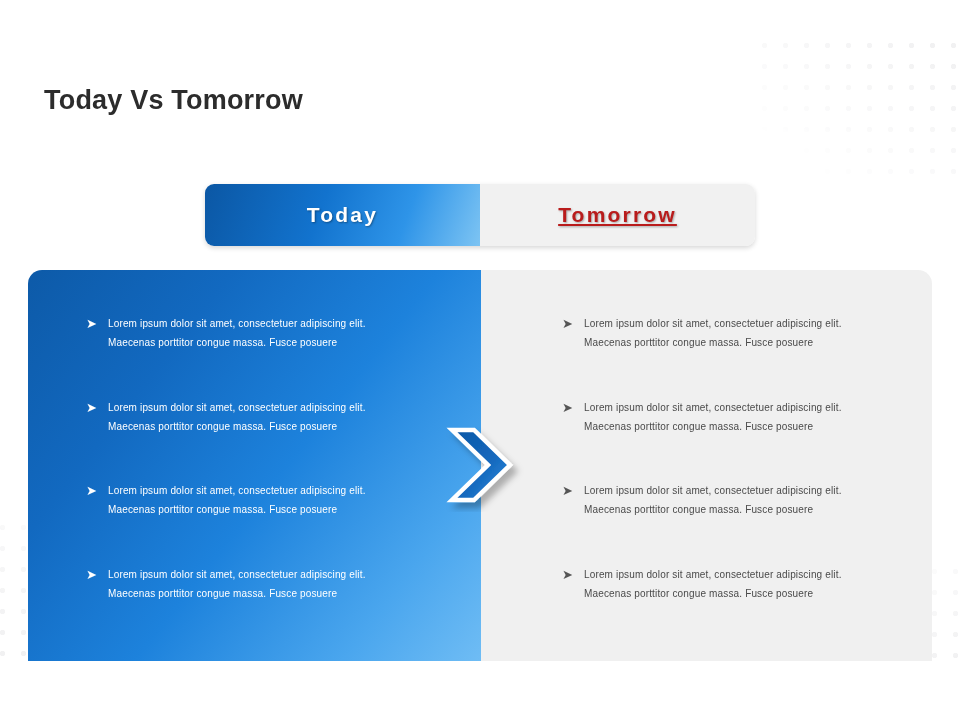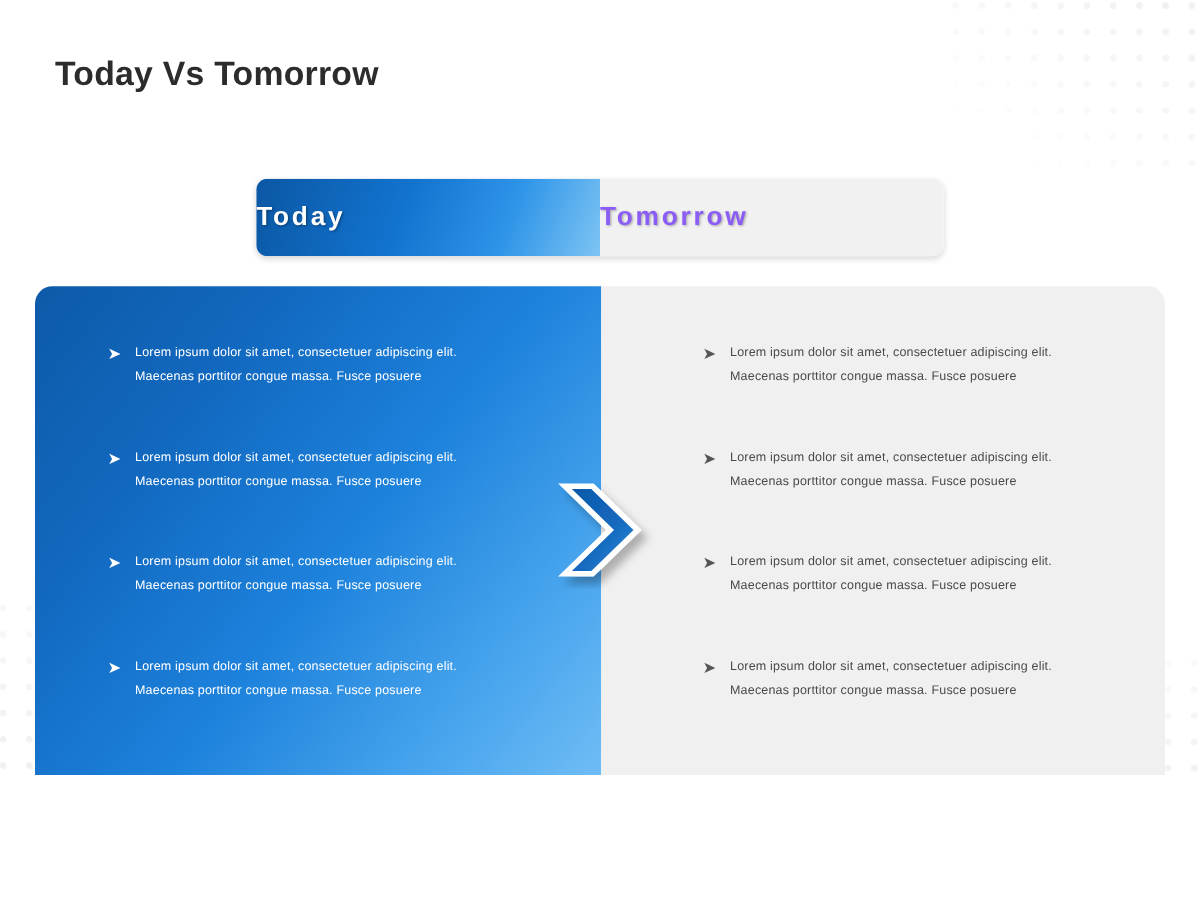--- a/index.html
+++ b/index.html
@@ -13,20 +13,21 @@
     font-family: "Liberation Sans", sans-serif;
     overflow: hidden;
   }
 
   #slide {
     position: relative;
     width: 960px;
     height: 620px;
     background: #ffffff;
     overflow: hidden;
+    margin-top: 41px;
   }
 
   
   .dot-pattern {
     position: absolute;
     background-image:
       radial-gradient(#f1f1f2 2.6px, rgba(255,255,255,0) 2.9px);
     background-size: 21px 21px;
     background-position: 0 0;
     pointer-events: none;
@@ -77,34 +78,35 @@
     height: 62px;
     display: flex;
     border-radius: 9px;
     overflow: hidden;
     box-shadow: 0 2px 5px rgba(0,0,0,0.16);
   }
   .tab {
     flex: 0 0 50%;
     display: flex;
     align-items: center;
-    justify-content: flex-start;
+    justify-content: center;
     font-size: 21px;
     font-weight: bold;
     letter-spacing: 2.2px;
   }
   .tab-today {
     background: linear-gradient(110deg, #0b57a4 0%, #1273ce 42%, #2e94e8 72%, #7dc4f3 100%);
     color: #ffffff;
     text-shadow: 1px 1px 2px rgba(0,0,0,0.35);
   }
   .tab-tomorrow {
     background: #f1f1f1;
-    color: #8b5cf6;
+    color: #b91c1c;
     text-shadow: 1px 1px 2px rgba(0,0,0,0.30);
+    text-decoration: underline;
   }
 
   
   #panels {
     position: absolute;
     left: 28px;
     top: 229px;
     width: 904px;
     height: 435px;
     display: flex;

